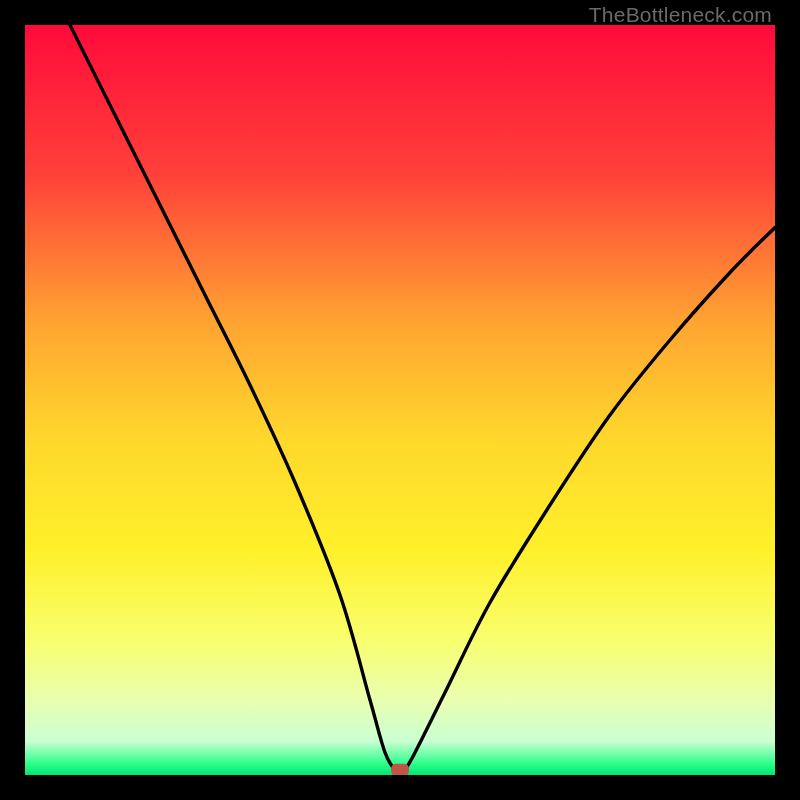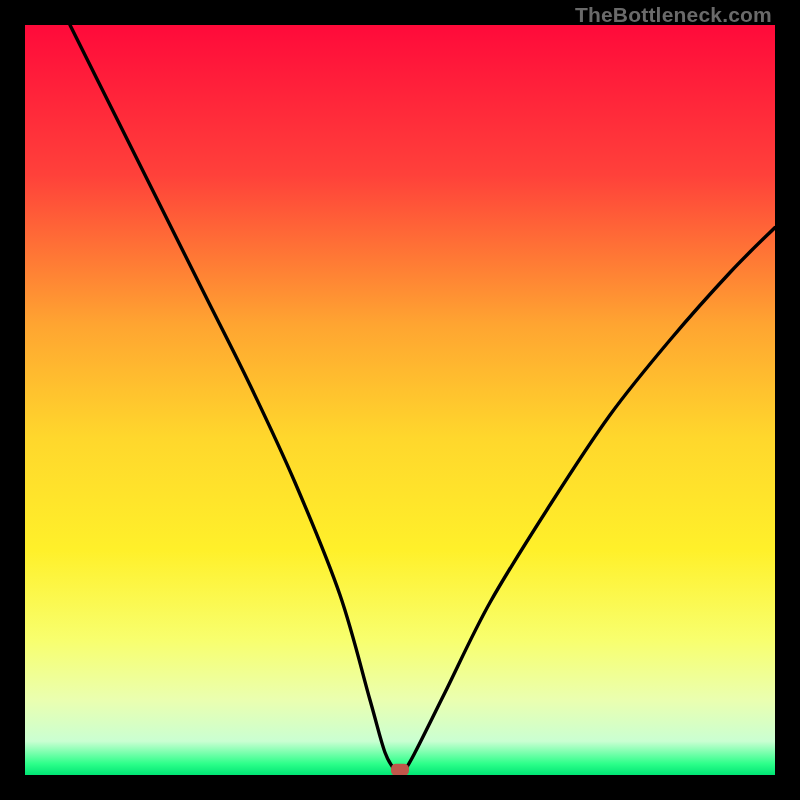--- a/index.html
+++ b/index.html
@@ -18,21 +18,21 @@
     width: 750px;
     height: 750px;
     background: #000;
   }
   .watermark {
     position: absolute;
     top: 3px;
     right: 28px;
     color: #6a6a6a;
     font-size: 21px;
-    font-weight: 700;
+    font-weight: 400;
     letter-spacing: 0.2px;
   }
   svg {
     display: block;
   }
 </style>
 </head>
 <body>
 
 <div class="watermark">TheBottleneck.com</div>

